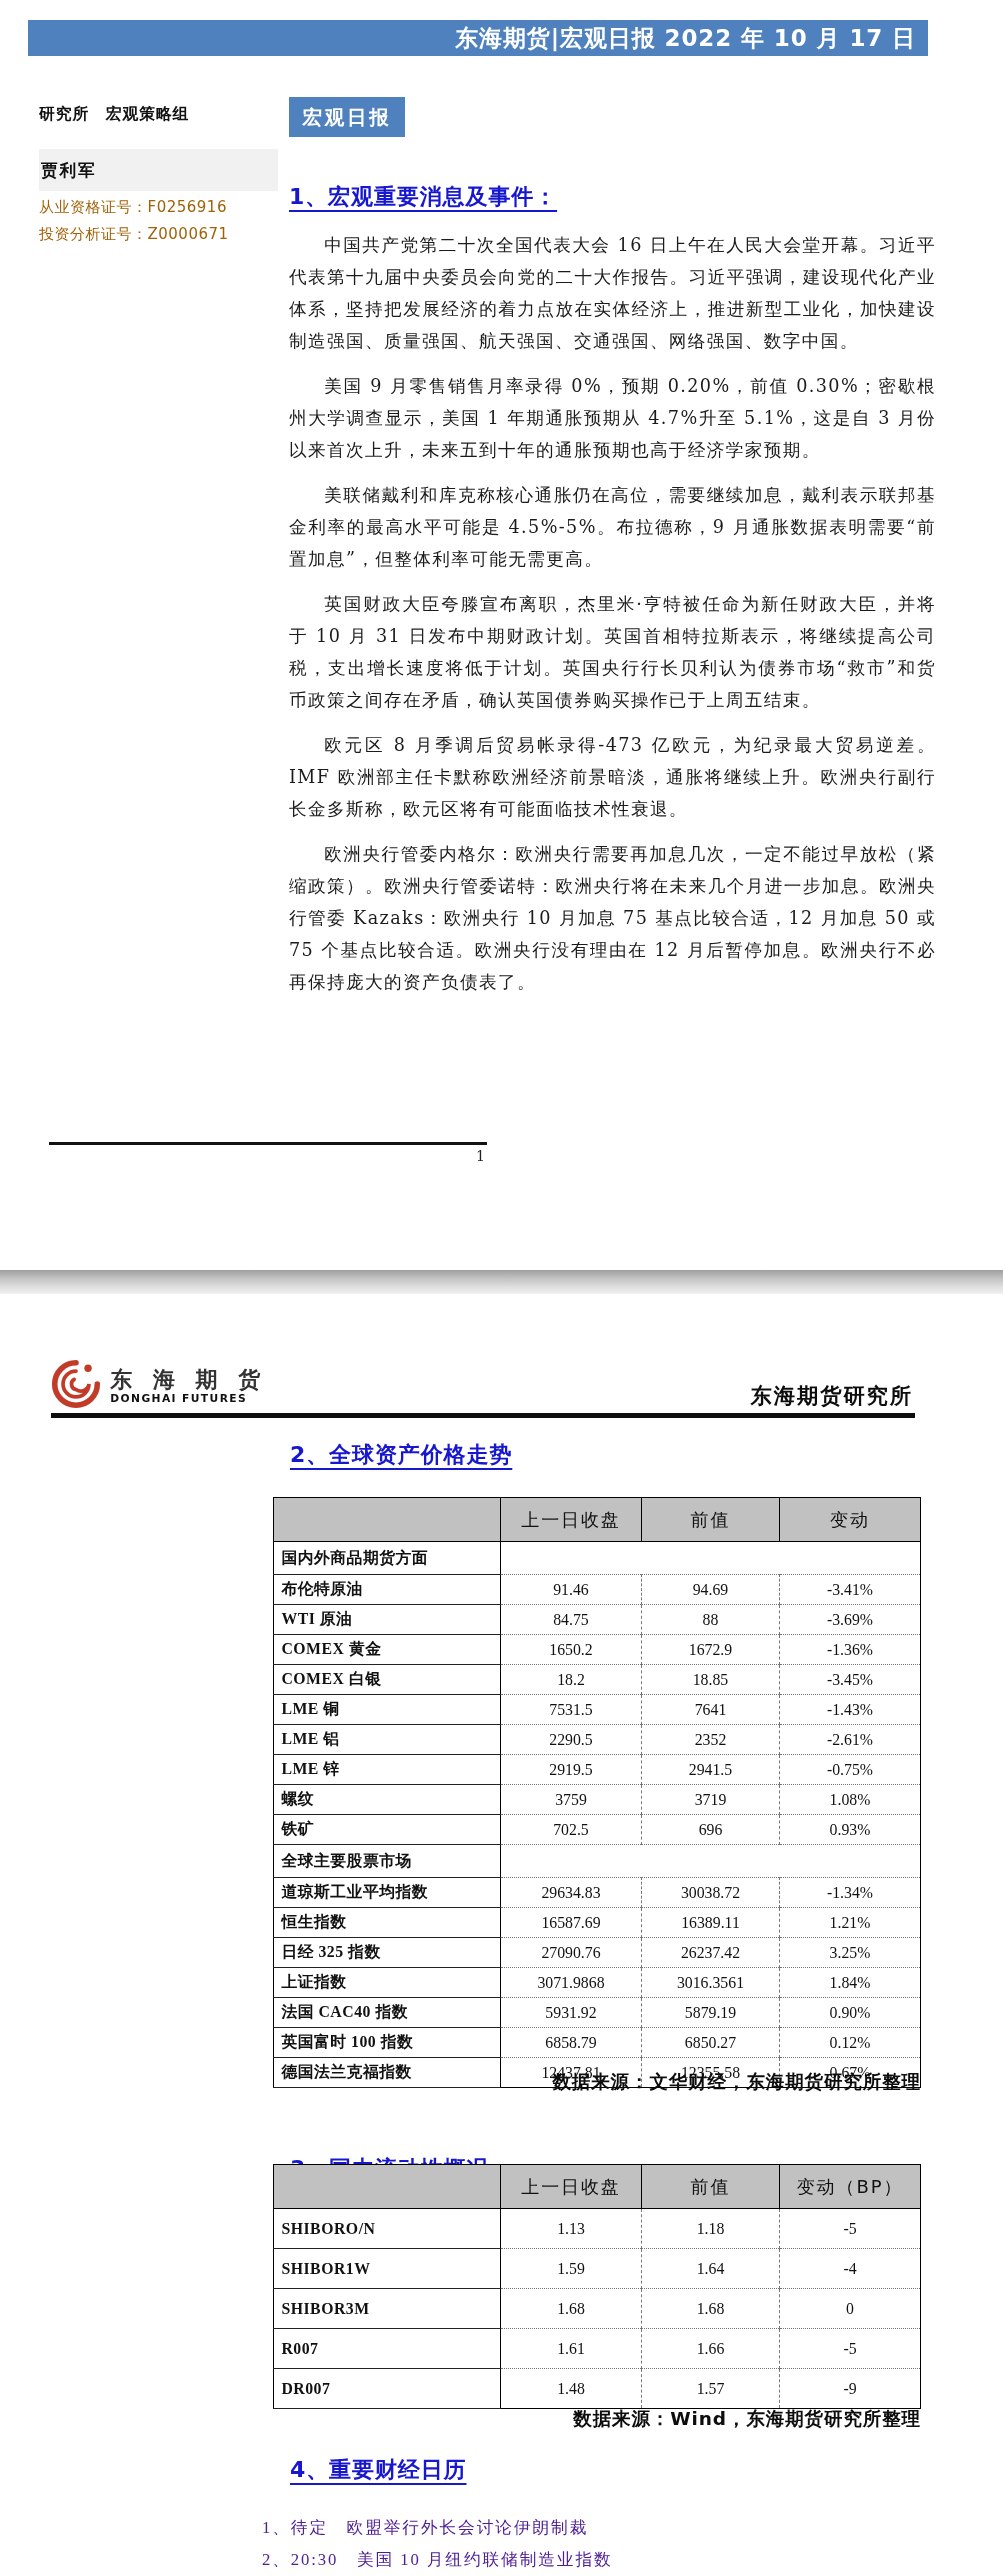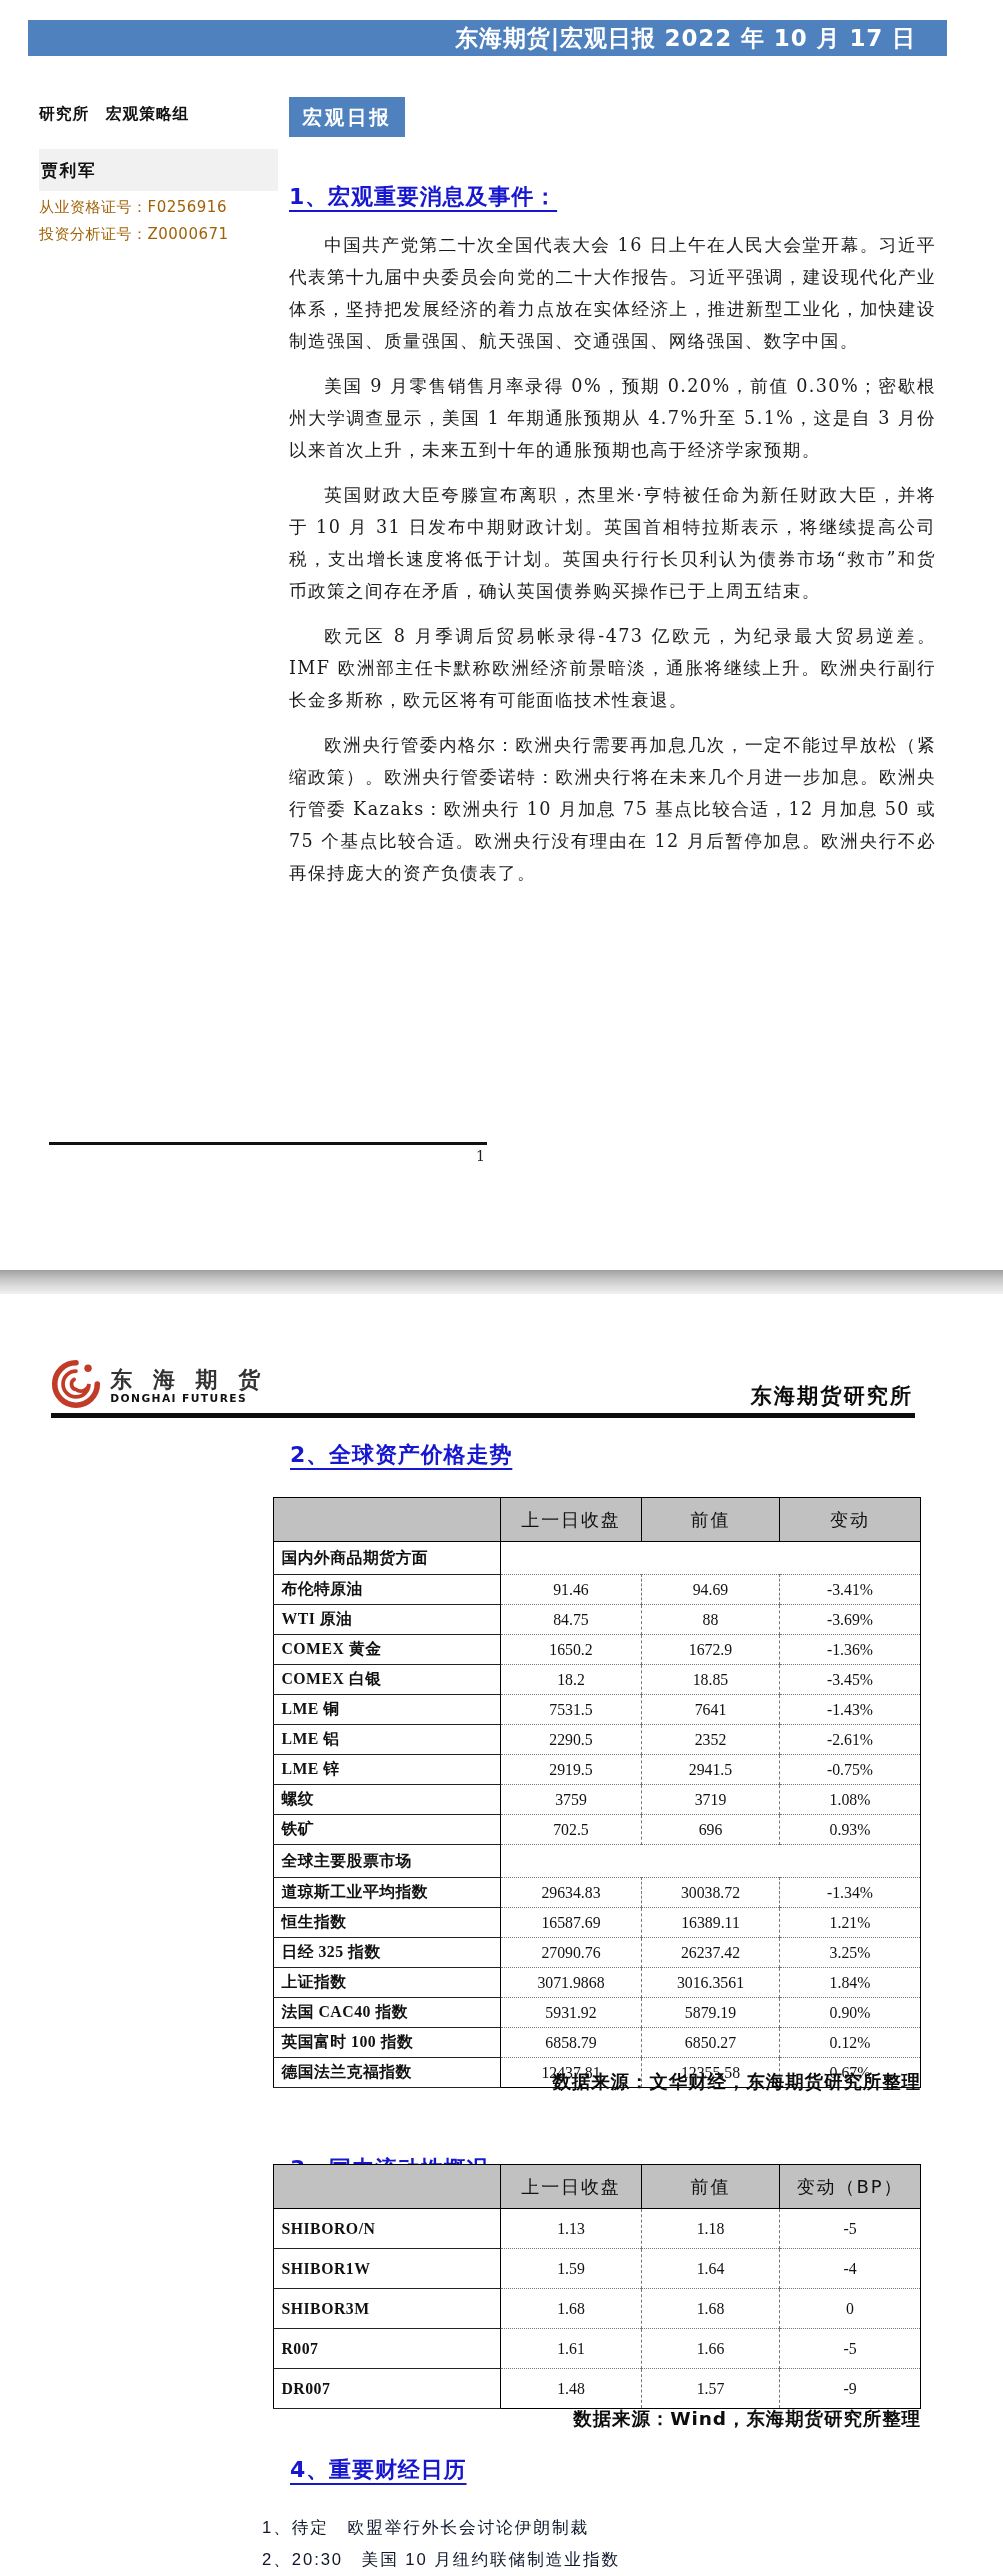--- a/index.html
+++ b/index.html
@@ -2,21 +2,21 @@
 <html style="font-size:15px"><head>
 <meta charset="utf-8">
 <style>
   html,body{margin:0;padding:0;background:#ffffff;}
   .screen{position:relative;width:1004px;height:2576px;background:#ffffff;overflow:hidden;
           font-family:"DejaVu Sans",sans-serif;color:#1c1c1c;}
 
   
   .top-bar{position:absolute;left:28px;top:19.5px;width:888px;height:36px;background:#4e81bd;
            color:#ffffff;font-weight:bold;font-size:23px;line-height:36px;text-align:right;
-           padding-right:31px;letter-spacing:0.9px;}
+           padding-right:12px;letter-spacing:0.9px;}
   .sidebar{position:absolute;left:39px;top:104px;width:239px;}
   .dept-line{font-weight:bold;font-size:15.8px;letter-spacing:0.9px;color:#111;}
   .analyst-box{margin-top:24px;background:#f1f1f1;height:42px;display:flex;align-items:center;}
   .analyst-name{font-weight:bold;font-size:16.7px;letter-spacing:1.9px;color:#111;padding-left:1.9px;}
   .cert{margin-top:7.4px;font-size:15px;color:#a16207;letter-spacing:0.5px;}
   .badge{position:absolute;left:289px;top:97px;width:116px;height:40px;background:#4e81bd;
          color:#ffffff;font-weight:bold;font-size:19.5px;letter-spacing:2.8px;display:flex;
          align-items:center;justify-content:center;}
   .main1{position:absolute;left:289px;top:182px;width:647px;}
   .sec-heading{color:#1717cf;font-weight:bold;font-size:22px;letter-spacing:0.9px;
@@ -55,22 +55,22 @@
                      font-family:"Liberation Serif",serif;font-size:15.8px;}
   .data-table td.val:last-child,.data-table td.chg{border-right:none;}
   .data-table .group-rest{border-bottom:0.9px dotted #777;}
   .t1{top:1497px;}
   .t1 td{height:29px;}
   .t1 .group-row td{height:32px;margin-left:26px;}
   .t2{top:2164px;}
   .t2 td{height:39px;}
   .source-line{position:absolute;right:83px;font-weight:bold;font-size:18.5px;letter-spacing:0.9px;color:#0d0d0d;}
   .calendar{position:absolute;left:262px;top:2512px;width:667px;}
-  .calendar p{margin:0;font-family:Liberation Sans, sans-serif;font-size:16.7px;line-height:32px;
-              letter-spacing:1.9px;color:#0f172a;}
+  .calendar p{margin:0;font-family:Liberation Serif, serif;font-size:16.7px;line-height:32px;
+              letter-spacing:1.9px;color:#4c1d95;}
 </style>
 </head>
 <body>
 
 <div class="screen">
 
   <div class="top-bar">
     <span>东海期货|宏观日报 2022 年 10 月 17 日</span>
   </div>
 
@@ -85,20 +85,21 @@
 
   <div class="badge">
     <span>宏观日报</span>
   </div>
 
   <div class="main1">
     <span class="sec-heading">1、宏观重要消息及事件：</span>
     <div class="body-text">
         <p>中国共产党第二十次全国代表大会 16 日上午在人民大会堂开幕。习近平代表第十九届中央委员会向党的二十大作报告。习近平强调，建设现代化产业体系，坚持把发展经济的着力点放在实体经济上，推进新型工业化，加快建设制造强国、质量强国、航天强国、交通强国、网络强国、数字中国。</p>
         <p>美国 9 月零售销售月率录得 0%，预期 0.20%，前值 0.30%；密歇根州大学调查显示，美国 1 年期通胀预期从 4.7%升至 5.1%，这是自 3 月份以来首次上升，未来五到十年的通胀预期也高于经济学家预期。</p>
+        <p>美联储戴利和库克称核心通胀仍在高位，需要继续加息，戴利表示联邦基金利率的最高水平可能是 4.5%-5%。布拉德称，9 月通胀数据表明需要“前置加息”，但整体利率可能无需更高。</p>
         <p>英国财政大臣夸滕宣布离职，杰里米·亨特被任命为新任财政大臣，并将于 10 月 31 日发布中期财政计划。英国首相特拉斯表示，将继续提高公司税，支出增长速度将低于计划。英国央行行长贝利认为债券市场“救市”和货币政策之间存在矛盾，确认英国债券购买操作已于上周五结束。</p>
         <p>欧元区 8 月季调后贸易帐录得-473 亿欧元，为纪录最大贸易逆差。IMF 欧洲部主任卡默称欧洲经济前景暗淡，通胀将继续上升。欧洲央行副行长金多斯称，欧元区将有可能面临技术性衰退。</p>
         <p>欧洲央行管委内格尔：欧洲央行需要再加息几次，一定不能过早放松（紧缩政策）。欧洲央行管委诺特：欧洲央行将在未来几个月进一步加息。欧洲央行管委 Kazaks：欧洲央行 10 月加息 75 基点比较合适，12 月加息 50 或 75 个基点比较合适。欧洲央行没有理由在 12 月后暂停加息。欧洲央行不必再保持庞大的资产负债表了。</p>
       </div>
   </div>
 
   <div class="footnote-line"></div>
   <div class="page-num">1</div>
 
   <div class="page-band"></div>

